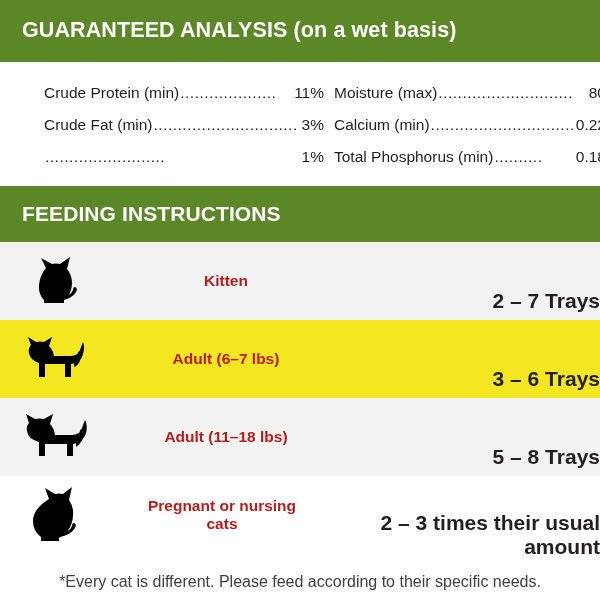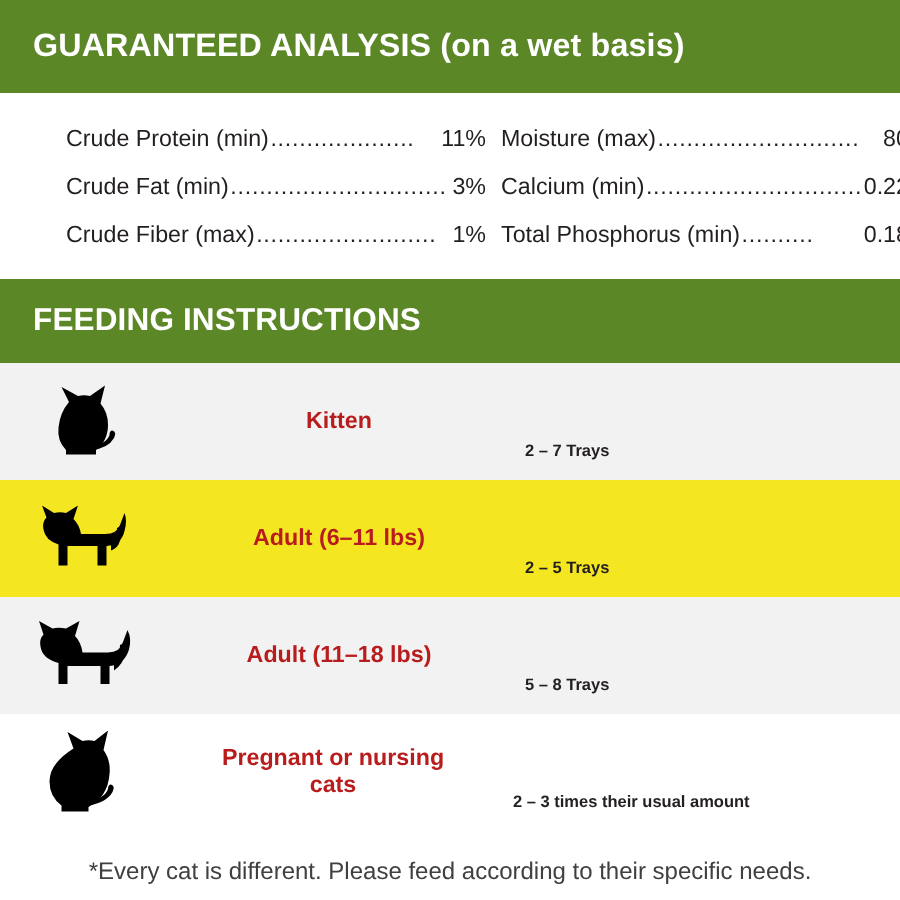--- a/index.html
+++ b/index.html
@@ -111,22 +111,22 @@
   .fi-stage {
     flex: 1 1 auto;
     text-align: center;
     font-size: 15.5px;
     font-weight: bold;
     color: #b91c1c;
     padding-right: 6px;
   }
   .fi-amount {
     flex: 0 0 250px;
-    text-align: left;
-    font-size: 11px;
+    text-align: right;
+    font-size: 21px;
     font-weight: bold;
     color: #231f20;
     margin-top: 39px;
   }
   .fi-amount.wide { flex: 0 0 258px; }
 
   
   .footnote {
     background: #ffffff;
     text-align: center;
@@ -165,21 +165,20 @@
         <span class="val">3%</span>
       </div>
 
       <div class="ga-line">
         <span class="lbl">Calcium (min)</span>
         <span class="dots">..............................</span>
         <span class="val">0.22%</span>
       </div>
 
       <div class="ga-line">
-        <span class="lbl">Crude Fiber (max)</span>
         <span class="dots">.........................</span>
         <span class="val">1%</span>
       </div>
 
       <div class="ga-line">
         <span class="lbl">Total Phosphorus (min)</span>
         <span class="dots">..........</span>
         <span class="val">0.18%</span>
       </div>
 
@@ -207,22 +206,22 @@
 
     <div class="fi-row shade-yellow">
       <div class="fi-icon">
         <svg width="62" height="44" viewBox="0 0 62 44" aria-hidden="true">
           <g fill="#000000">
             <path d="M8 8 L5 0 L13 5 Q17 4 21 5 L29 0 L26 9 Q30 13 31 19 L47 19 Q55 19 57 13 L60 5 Q62 10 60 17 Q58 26 48 27 L48 40 L42 40 L42 27 L22 27 L22 40 L16 40 L16 26 Q7 23 6 16 Q5 11 8 8 Z"></path>
             <path d="M57 14 Q59 20 56 26 Q54 29 51 30 L51 26 Q55 23 55 15 Z"></path>
           </g>
         </svg>
       </div>
-      <div class="fi-stage">Adult (6–11 lbs)</div>
-      <div class="fi-amount">2 – 5 Trays</div>
+      <div class="fi-stage">Adult (6–7 lbs)</div>
+      <div class="fi-amount">3 – 6 Trays</div>
     </div>
 
     <div class="fi-row shade-light">
       <div class="fi-icon">
         <svg width="68" height="46" viewBox="0 0 68 46" aria-hidden="true">
           <g fill="#000000">
             <path d="M9 9 L6 0 L15 5 Q19 4 24 5 L33 0 L30 10 Q34 14 35 21 L52 21 Q60 21 62 14 L65 6 Q68 12 66 19 Q63 29 53 30 L53 42 L47 42 L47 30 L25 30 L25 42 L19 42 L19 28 Q8 25 7 17 Q6 12 9 9 Z"></path>
             <path d="M62 15 Q65 22 61 28 Q59 31 56 33 L56 28 Q60 25 60 16 Z"></path>
           </g>
         </svg>

